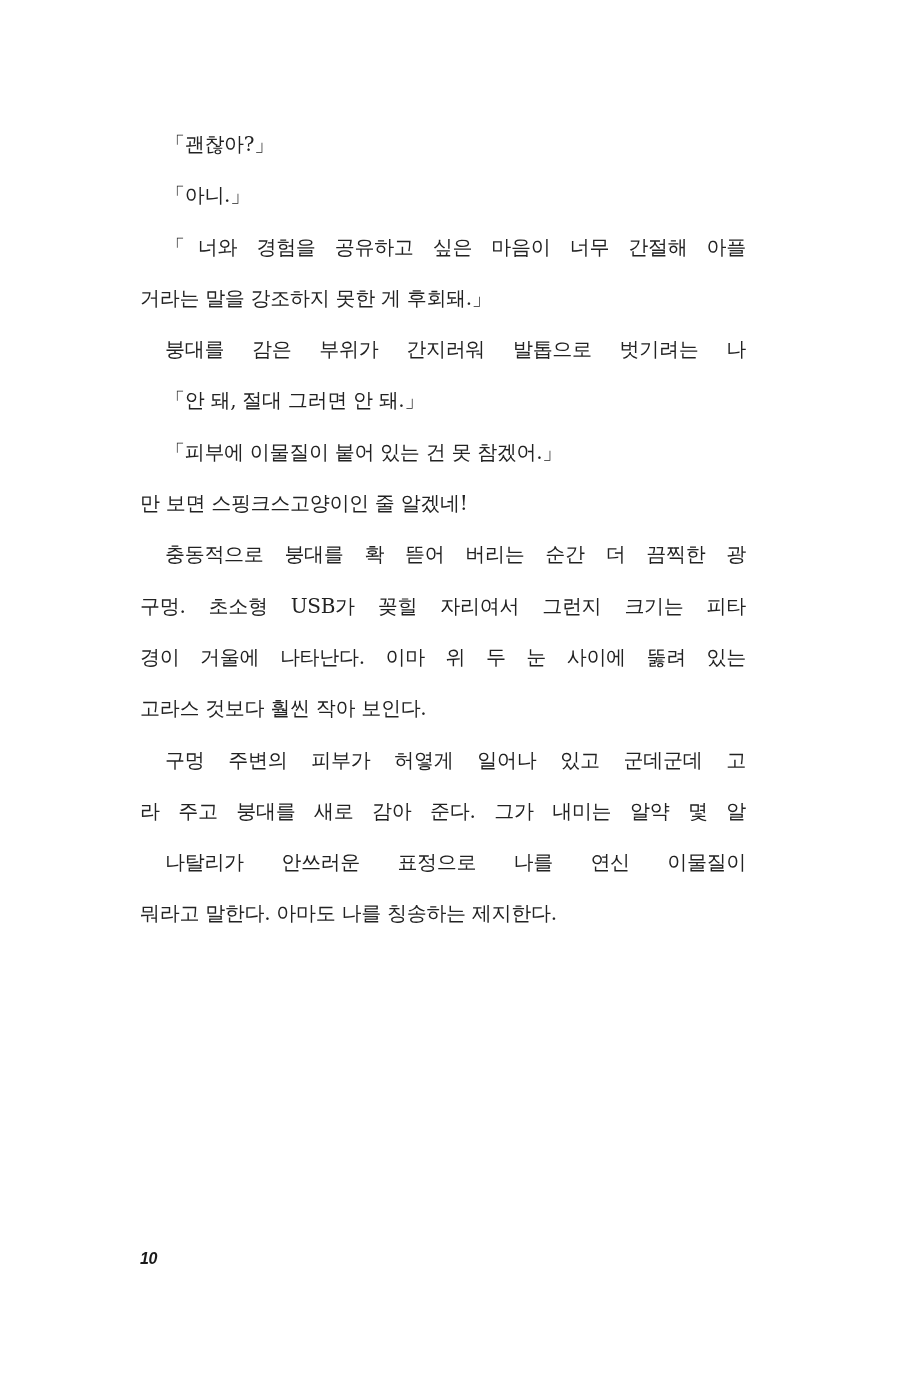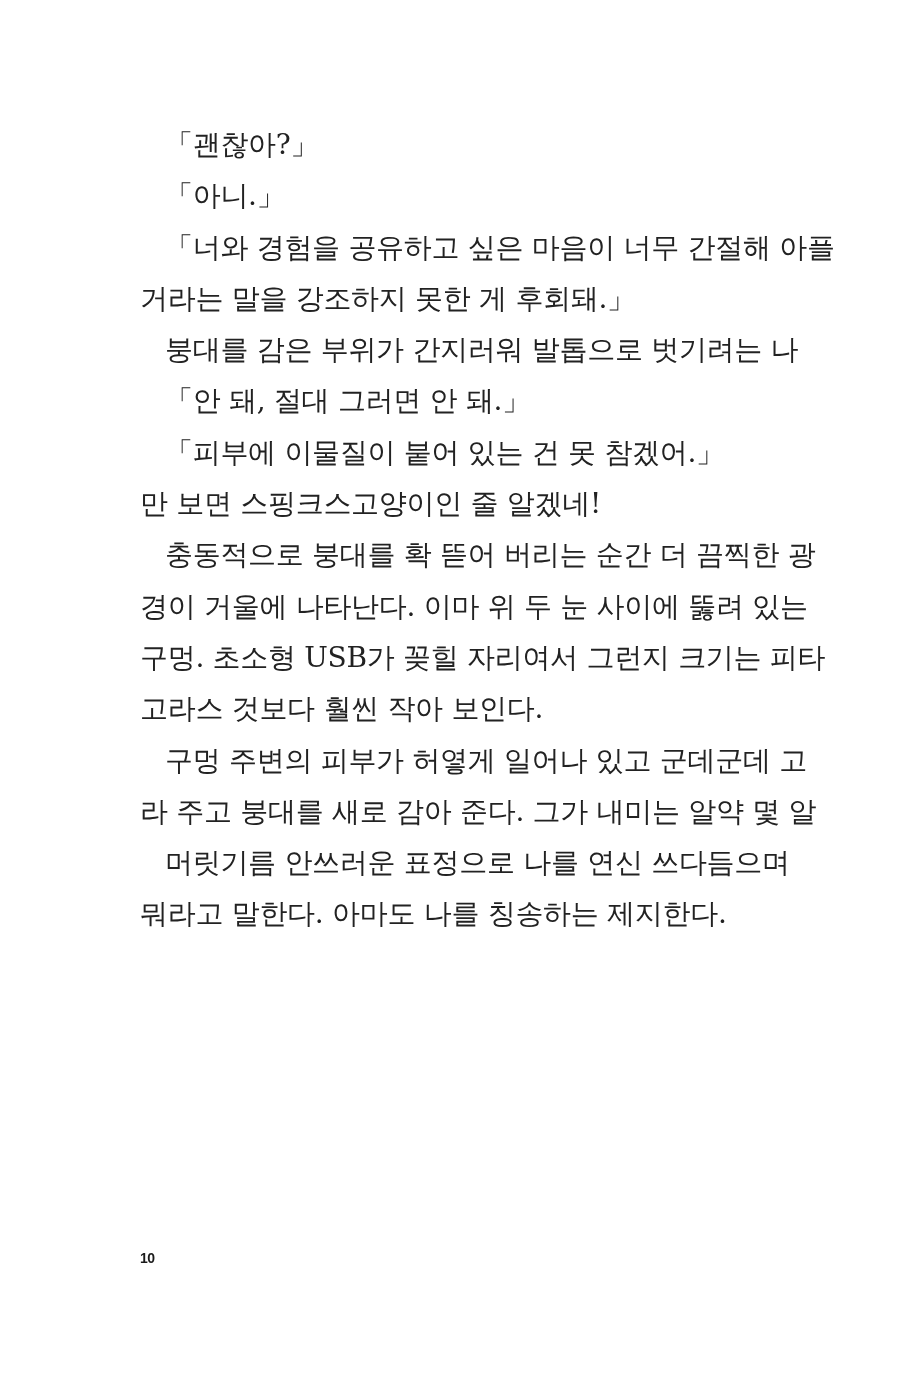--- a/index.html
+++ b/index.html
@@ -25,59 +25,60 @@
     }
     .text-block {
       position: absolute;
       left: 140px;
       top: 119px;
       width: 606px;
     }
     .line {
       height: 51.3px;
       line-height: 51.3px;
-      font-size: 28px;
+      font-size: 20px;
       white-space: nowrap;
       letter-spacing: -0.3px;
     }
     .line.indent {
       padding-left: 25px;
     }
     .line.justify {
       text-align: justify;
       text-align-last: justify;
     }
     .page-number {
       position: absolute;
       left: 140px;
       top: 1250px;
       font-family: "Liberation Sans", "DejaVu Sans", sans-serif;
       font-weight: bold;
-      font-size: 14px;
+      font-size: 16px;
       color: #1a1a1a;
       letter-spacing: -0.5px;
+      font-style: italic;
     }
   </style>
 </head>
 <body>
 
 <div class="page">
   <div class="text-block">
     <div class="line indent">「괜찮아?」</div>
     <div class="line indent">「아니.」</div>
     <div class="line indent justify">「너와 경험을 공유하고 싶은 마음이 너무 간절해 아플</div>
     <div class="line">거라는 말을 강조하지 못한 게 후회돼.」</div>
     <div class="line indent justify">붕대를 감은 부위가 간지러워 발톱으로 벗기려는 나</div>
     <div class="line indent">「안 돼, 절대 그러면 안 돼.」</div>
     <div class="line indent">「피부에 이물질이 붙어 있는 건 못 참겠어.」</div>
     <div class="line">만 보면 스핑크스고양이인 줄 알겠네!</div>
     <div class="line indent justify">충동적으로 붕대를 확 뜯어 버리는 순간 더 끔찍한 광</div>
+    <div class="line justify">구멍. 초소형 USB가 꽂힐 자리여서 그런지 크기는 피타</div>
     <div class="line justify">경이 거울에 나타난다. 이마 위 두 눈 사이에 뚫려 있는</div>
-    <div class="line justify">구멍. 초소형 USB가 꽂힐 자리여서 그런지 크기는 피타</div>
     <div class="line">고라스 것보다 훨씬 작아 보인다.</div>
     <div class="line indent justify">구멍 주변의 피부가 허옇게 일어나 있고 군데군데 고</div>
     <div class="line justify">라 주고 붕대를 새로 감아 준다. 그가 내미는 알약 몇 알</div>
-    <div class="line indent justify">머릿기름 안쓰러운 표정으로 나를 연신 쓰다듬으며</div>
+    <div class="line indent justify">나탈리가 안쓰러운 표정으로 나를 연신 이물질이</div>
     <div class="line">뭐라고 말한다. 아마도 나를 칭송하는 제지한다.</div>
   </div>
 
   <div class="page-number">10</div>
 </div>
 
 </body></html>

